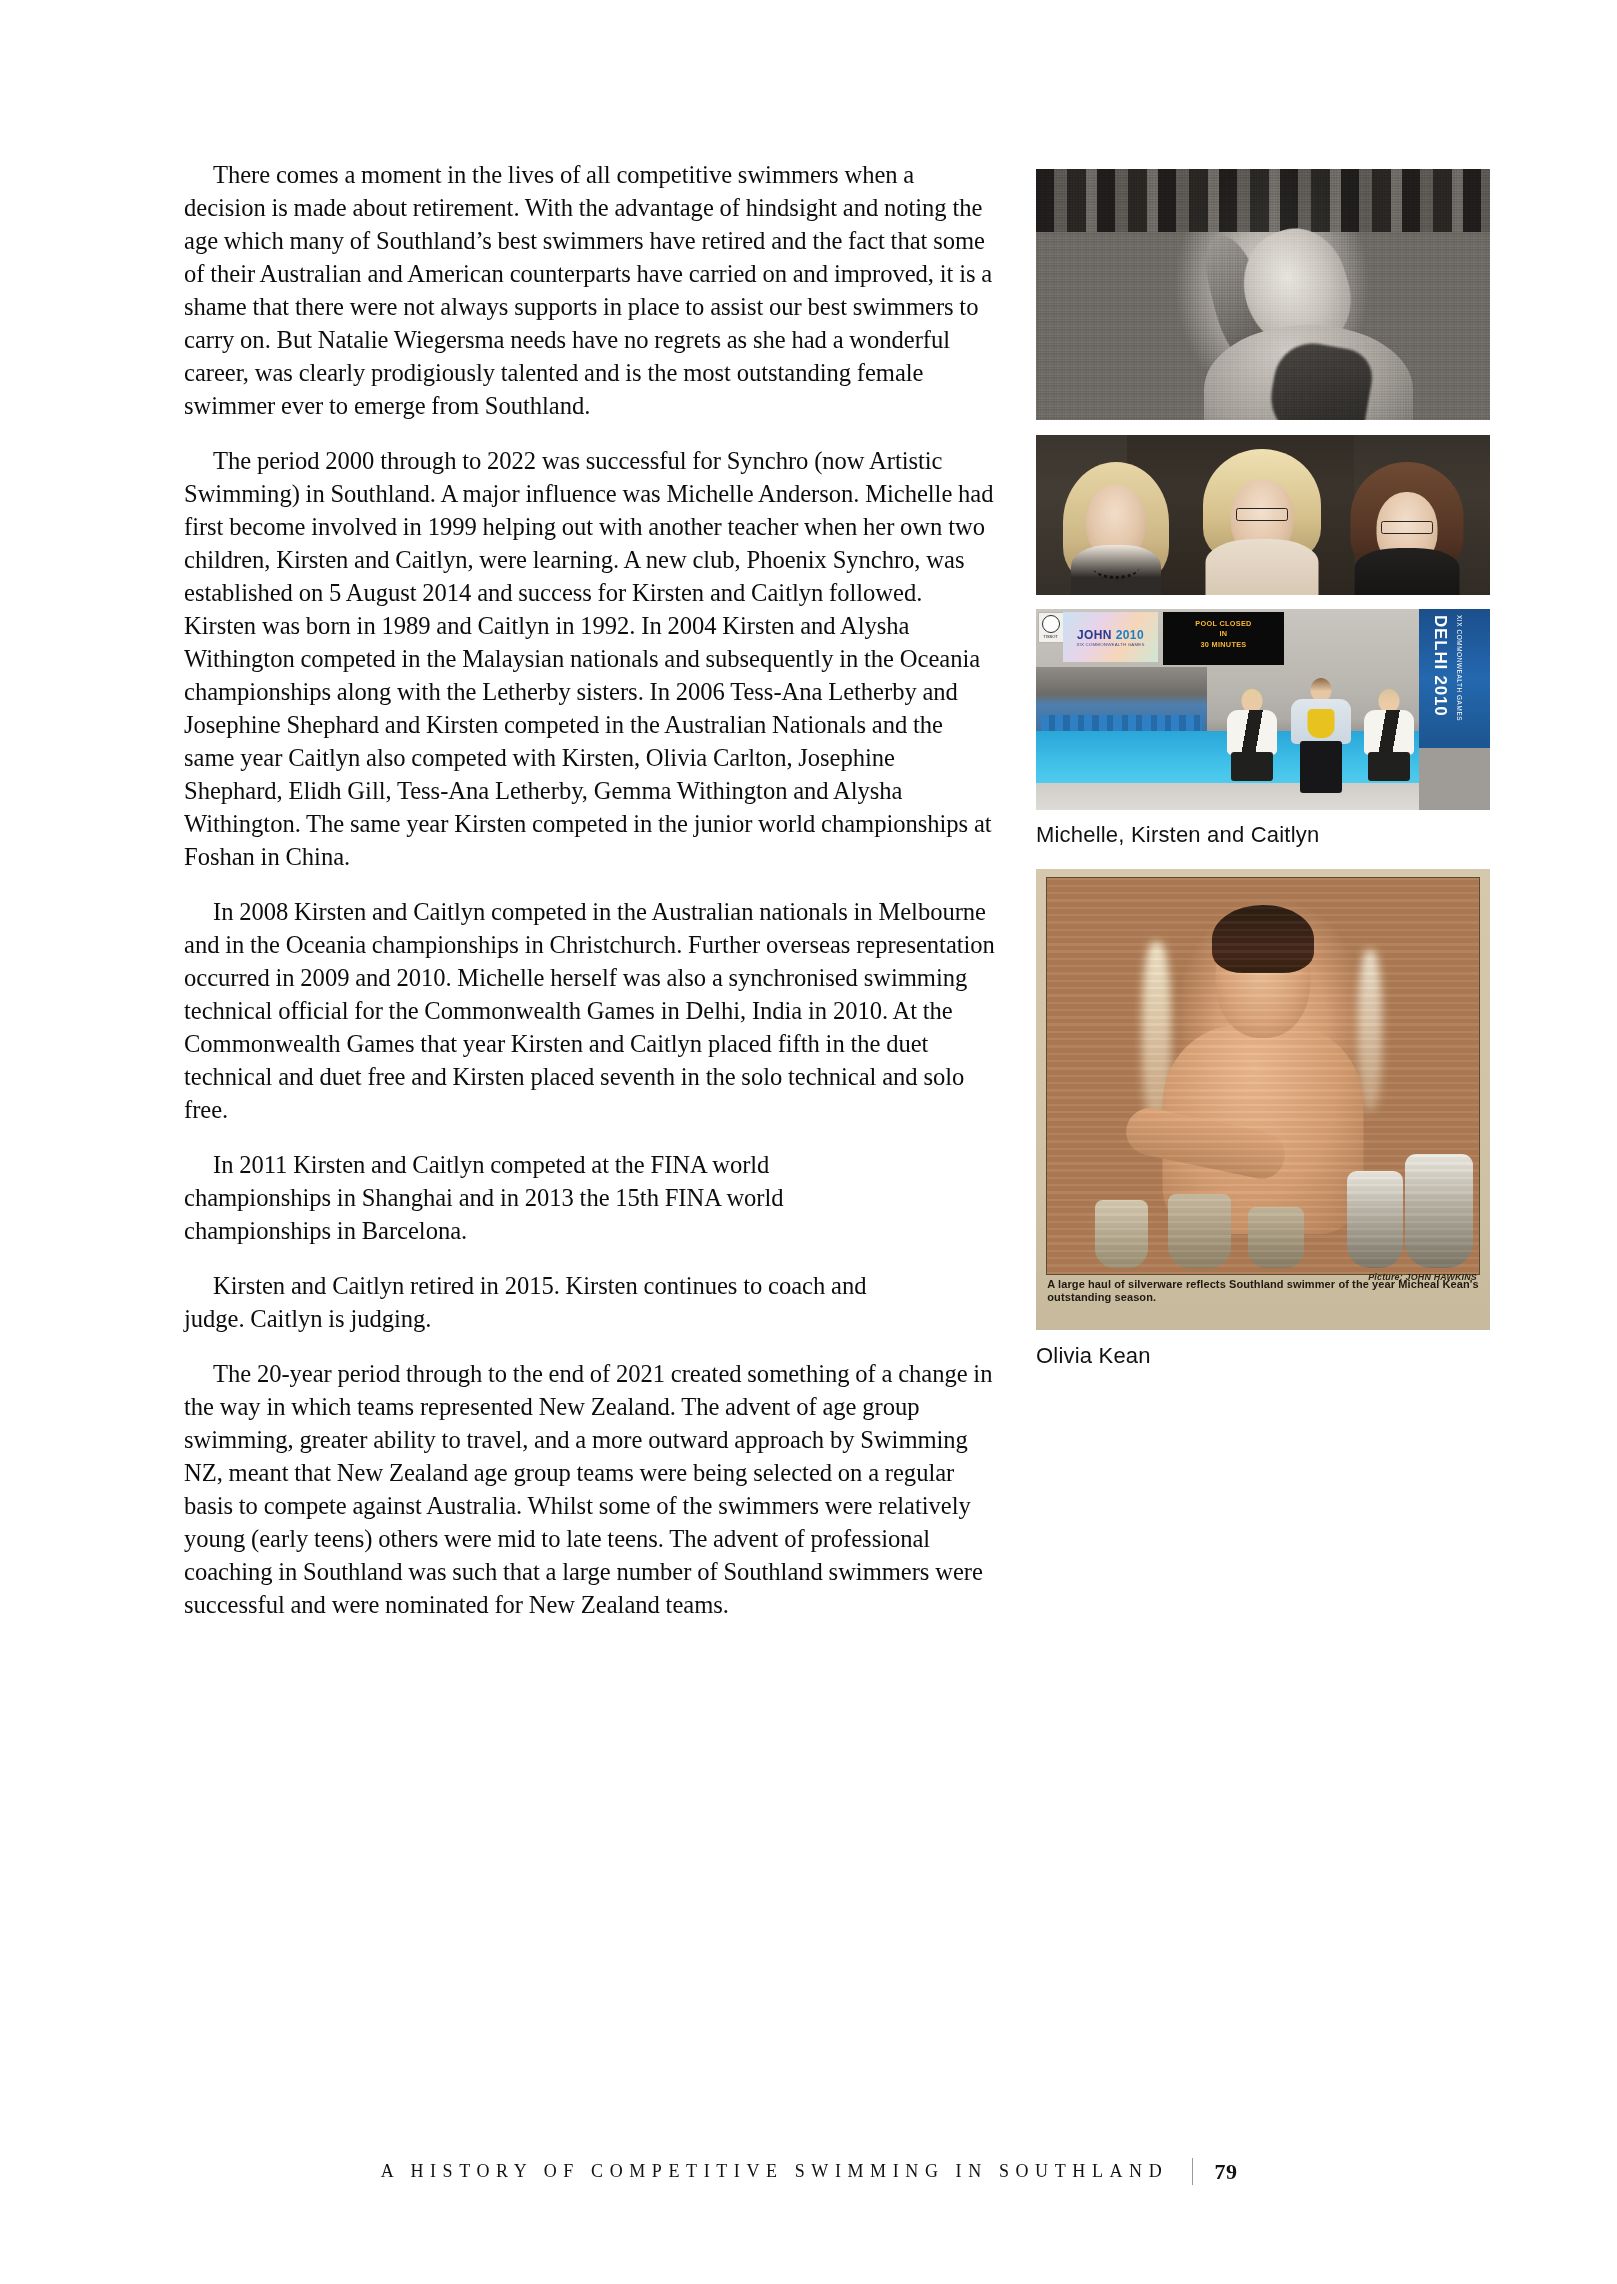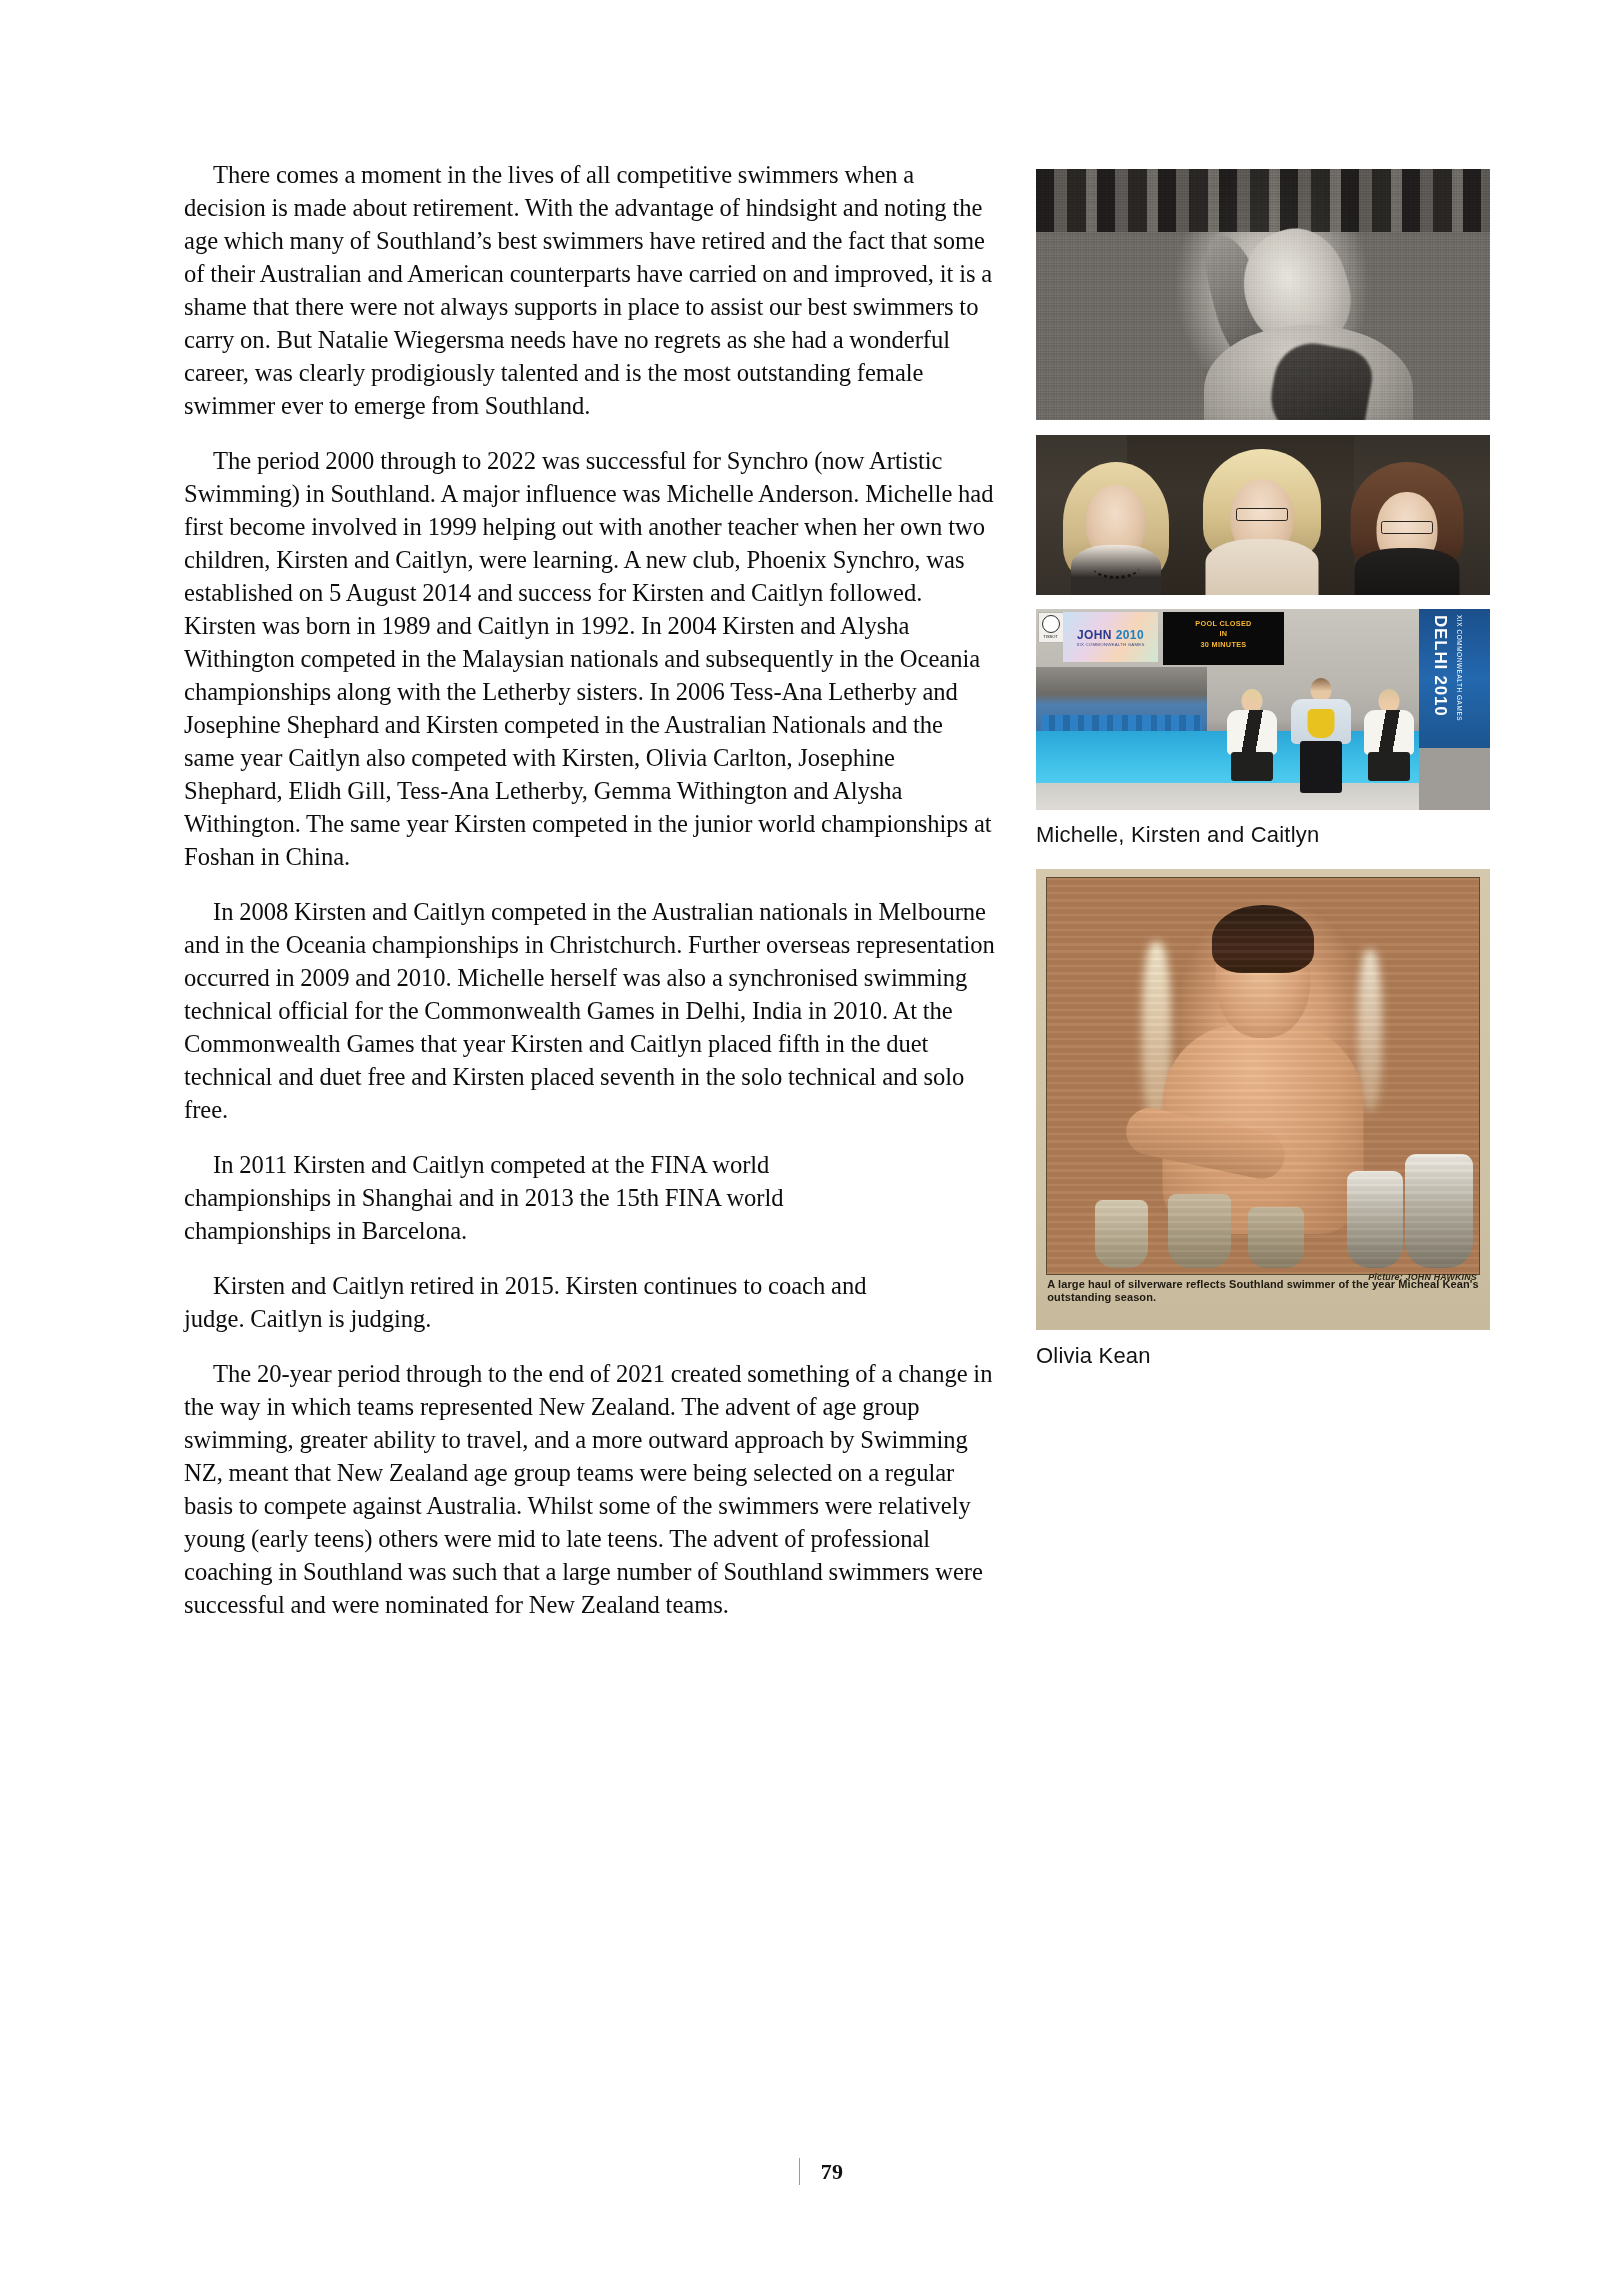--- a/index.html
+++ b/index.html
@@ -472,19 +472,20 @@
       </div>
       <div class="photo-credit">Picture: JOHN HAWKINS</div>
       <div class="clip-caption">A large haul of silverware reflects Southland swimmer of the year Micheal Kean's outstanding season.</div>
     </div>
 
     <div class="caption">Olivia Kean</div>
   </div>
 
   <div class="footer">
     <div class="footer-inner">
+      <span class="footer-title">A History of Competitive Swimming in Southland</span>
       <span class="footer-rule"></span>
       <span class="footer-page">79</span>
     </div>
   </div>
 
 </div>
 
 
 </body></html>

